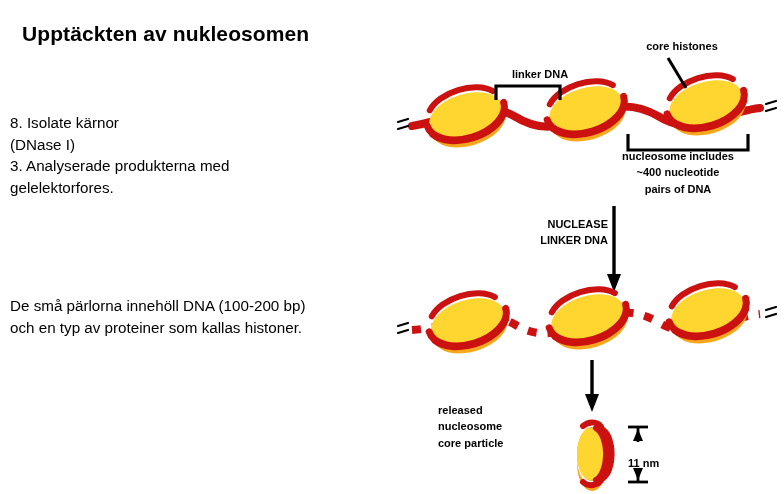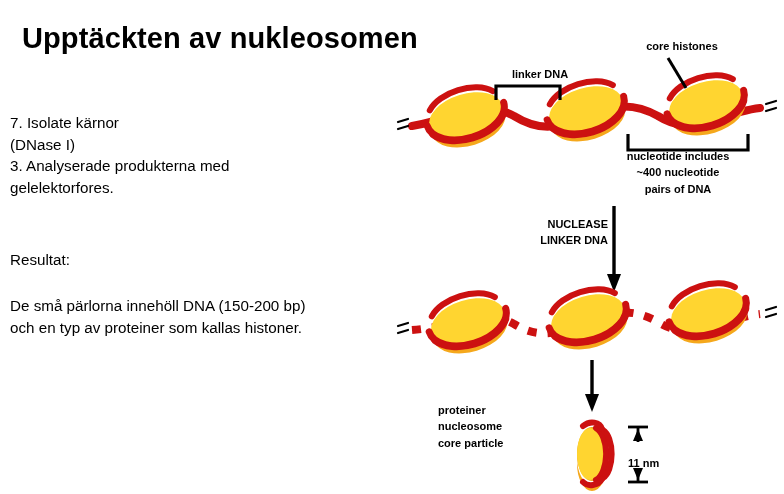--- a/index.html
+++ b/index.html
@@ -21,21 +21,21 @@
     left: 0; top: 0;
     width: 784px;
     height: 494px;
   }
 
   
   #slide-title {
     position: absolute;
     left: 22px;
     top: 22px;
-    font-size: 29px;
+    font-size: 21px;
     font-weight: bold;
     letter-spacing: 0.1px;
     white-space: nowrap;
   }
   .body-block {
     position: absolute;
     left: 10px;
     font-size: 15.2px;
     line-height: 21.5px;
     width: 400px;
@@ -77,32 +77,29 @@
   #label-11nm         { left: 232px; top: 393px; width: 62px;  text-align: left; margin-top: 32px; }
 </style>
 </head>
 <body>
 
 <div id="slide">
 
   <div id="slide-title">Upptäckten av nukleosomen</div>
 
   <div class="body-block" id="steps-block">
-    <div class="body-line">7. Isolate kärnor</div>
+    <div class="body-line">8. Isolate kärnor</div>
     <div class="body-line">(DNase I)</div>
     <div class="body-line">3. Analyserade produkterna med</div>
     <div class="body-line">gelelektorfores.</div>
   </div>
 
-  <div class="body-block" id="result-label-block">
-    <div class="body-line">Resultat:</div>
-  </div>
 
   <div class="body-block" id="result-text-block">
-    <div class="body-line">De små pärlorna innehöll DNA (150-200 bp)</div>
+    <div class="body-line">De små pärlorna innehöll DNA (100-200 bp)</div>
     <div class="body-line">och en typ av proteiner som kallas histoner.</div>
   </div>
 
   <div id="diagram">
 
     <svg width="388" height="464" viewBox="0 0 388 464" xmlns="http://www.w3.org/2000/svg">
       <defs>
 
         <g id="nucleosome-flat">
 
@@ -206,32 +203,32 @@
     </svg>
 
     <div class="diag-label" id="label-linker-dna">linker DNA</div>
 
     <div class="diag-label" id="label-core-histones">
       <div>core histones</div>
     </div>
 
 
     <div class="diag-label" id="label-nucleosome-incl">
-      <div>nucleotide includes</div>
+      <div>nucleosome includes</div>
       <div>~400 nucleotide</div>
       <div>pairs of DNA</div>
     </div>
 
     <div class="diag-label" id="label-nuclease">
       <div>NUCLEASE</div>
       <div>LINKER DNA</div>
     </div>
 
     <div class="diag-label left-align" id="label-released">
-      <div>proteiner</div>
+      <div>released</div>
       <div>nucleosome</div>
       <div>core particle</div>
     </div>
 
     <div class="diag-label left-align" id="label-11nm">11 nm</div>
 
   </div>
 </div>
 
 </body></html>

